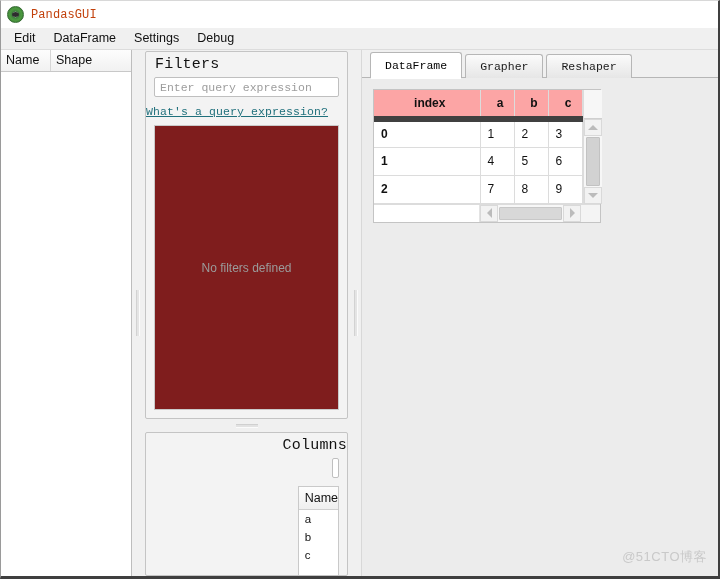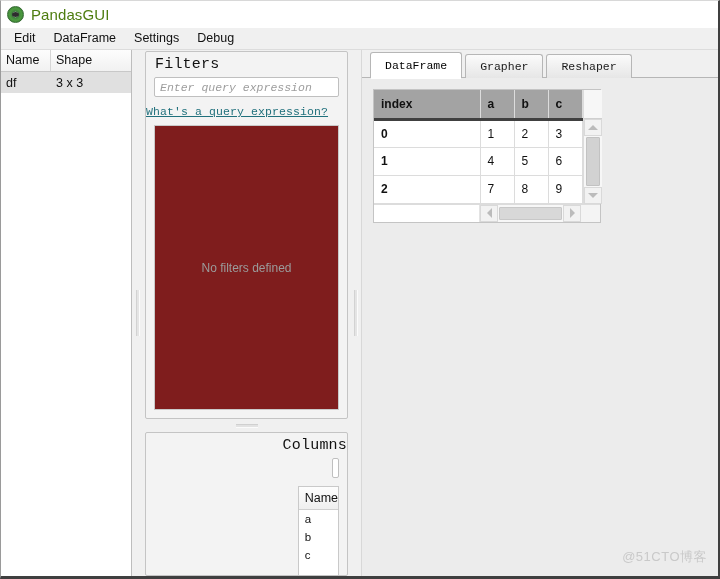--- a/index.html
+++ b/index.html
@@ -55,23 +55,24 @@
   }
   #app-icon::after {
     content: "";
     position: absolute;
     left: 4px; top: 5px;
     width: 7px; height: 5px;
     border-radius: 50%;
     background: #2d2d2d;
   }
   #title-text {
-    font-size: 15px;
-    color: #4d7c0f;
+    font-size: 12px;
+    color: #c2410c;
     letter-spacing: .1px;
+    font-family: Liberation Mono, monospace;
   }
 
   
   #menubar {
     height: 21px;
     min-height: 22px;
     background: #f0f0f0;
     display: flex;
     align-items: center;
     padding-left: 4px;
@@ -190,21 +191,20 @@
     margin: 0 8px;
     box-sizing: border-box;
     display: flex;
     align-items: center;
     padding-left: 5px;
     font-family: "Liberation Mono", "DejaVu Sans Mono", monospace;
     font-size: 11.5px;
     color: #9d9d9d;
     overflow: hidden;
     white-space: nowrap;
-    font-style: italic;
   }
   #query-link {
     font-family: "Liberation Mono", "DejaVu Sans Mono", monospace;
     font-size: 11.5px;
     color: #20707c;
     text-decoration: underline;
     text-align: left;
     padding: 8px 0 7px 0;
     cursor: pointer;
     letter-spacing: .1px;
@@ -378,24 +378,25 @@
     font-size: 12px;
     height: 28px;
     box-sizing: border-box;
     text-align: left;
     padding-left: 7px;
     background: #ffffff;
     font-weight: normal;
     color: #111;
   }
   table.df thead th {
-    background: #a3a3a3;
+    background: #fca5a5;
     font-weight: bold;
-    border-bottom: 3px solid #404040;
+    border-bottom: 6px solid #404040;
     height: 29px;
+    text-align: center;
   }
   table.df td.idx, table.df th.idx {
     font-weight: bold;
   }
   table.df col.idx { width: 106px; }
   table.df col.v { width: 34px; }
 
   
   #vscroll {
     width: 19px;
@@ -504,24 +505,20 @@
     <div class="menu-item">Settings</div>
     <div class="menu-item">Debug</div>
   </div>
 
   <div id="content">
 
     <div id="left-panel">
       <div id="df-header">
         <div class="df-head-cell name">Name</div>
         <div class="df-head-cell shape">Shape</div>
-      </div>
-      <div class="df-row">
-        <div class="df-cell name">df</div>
-        <div class="df-cell shape">3 x 3</div>
       </div>
       <div id="df-rest"></div>
     </div>
 
     <div class="vsplit">
         <div class="grip"></div>
       </div>
 
     <div id="middle">
 

